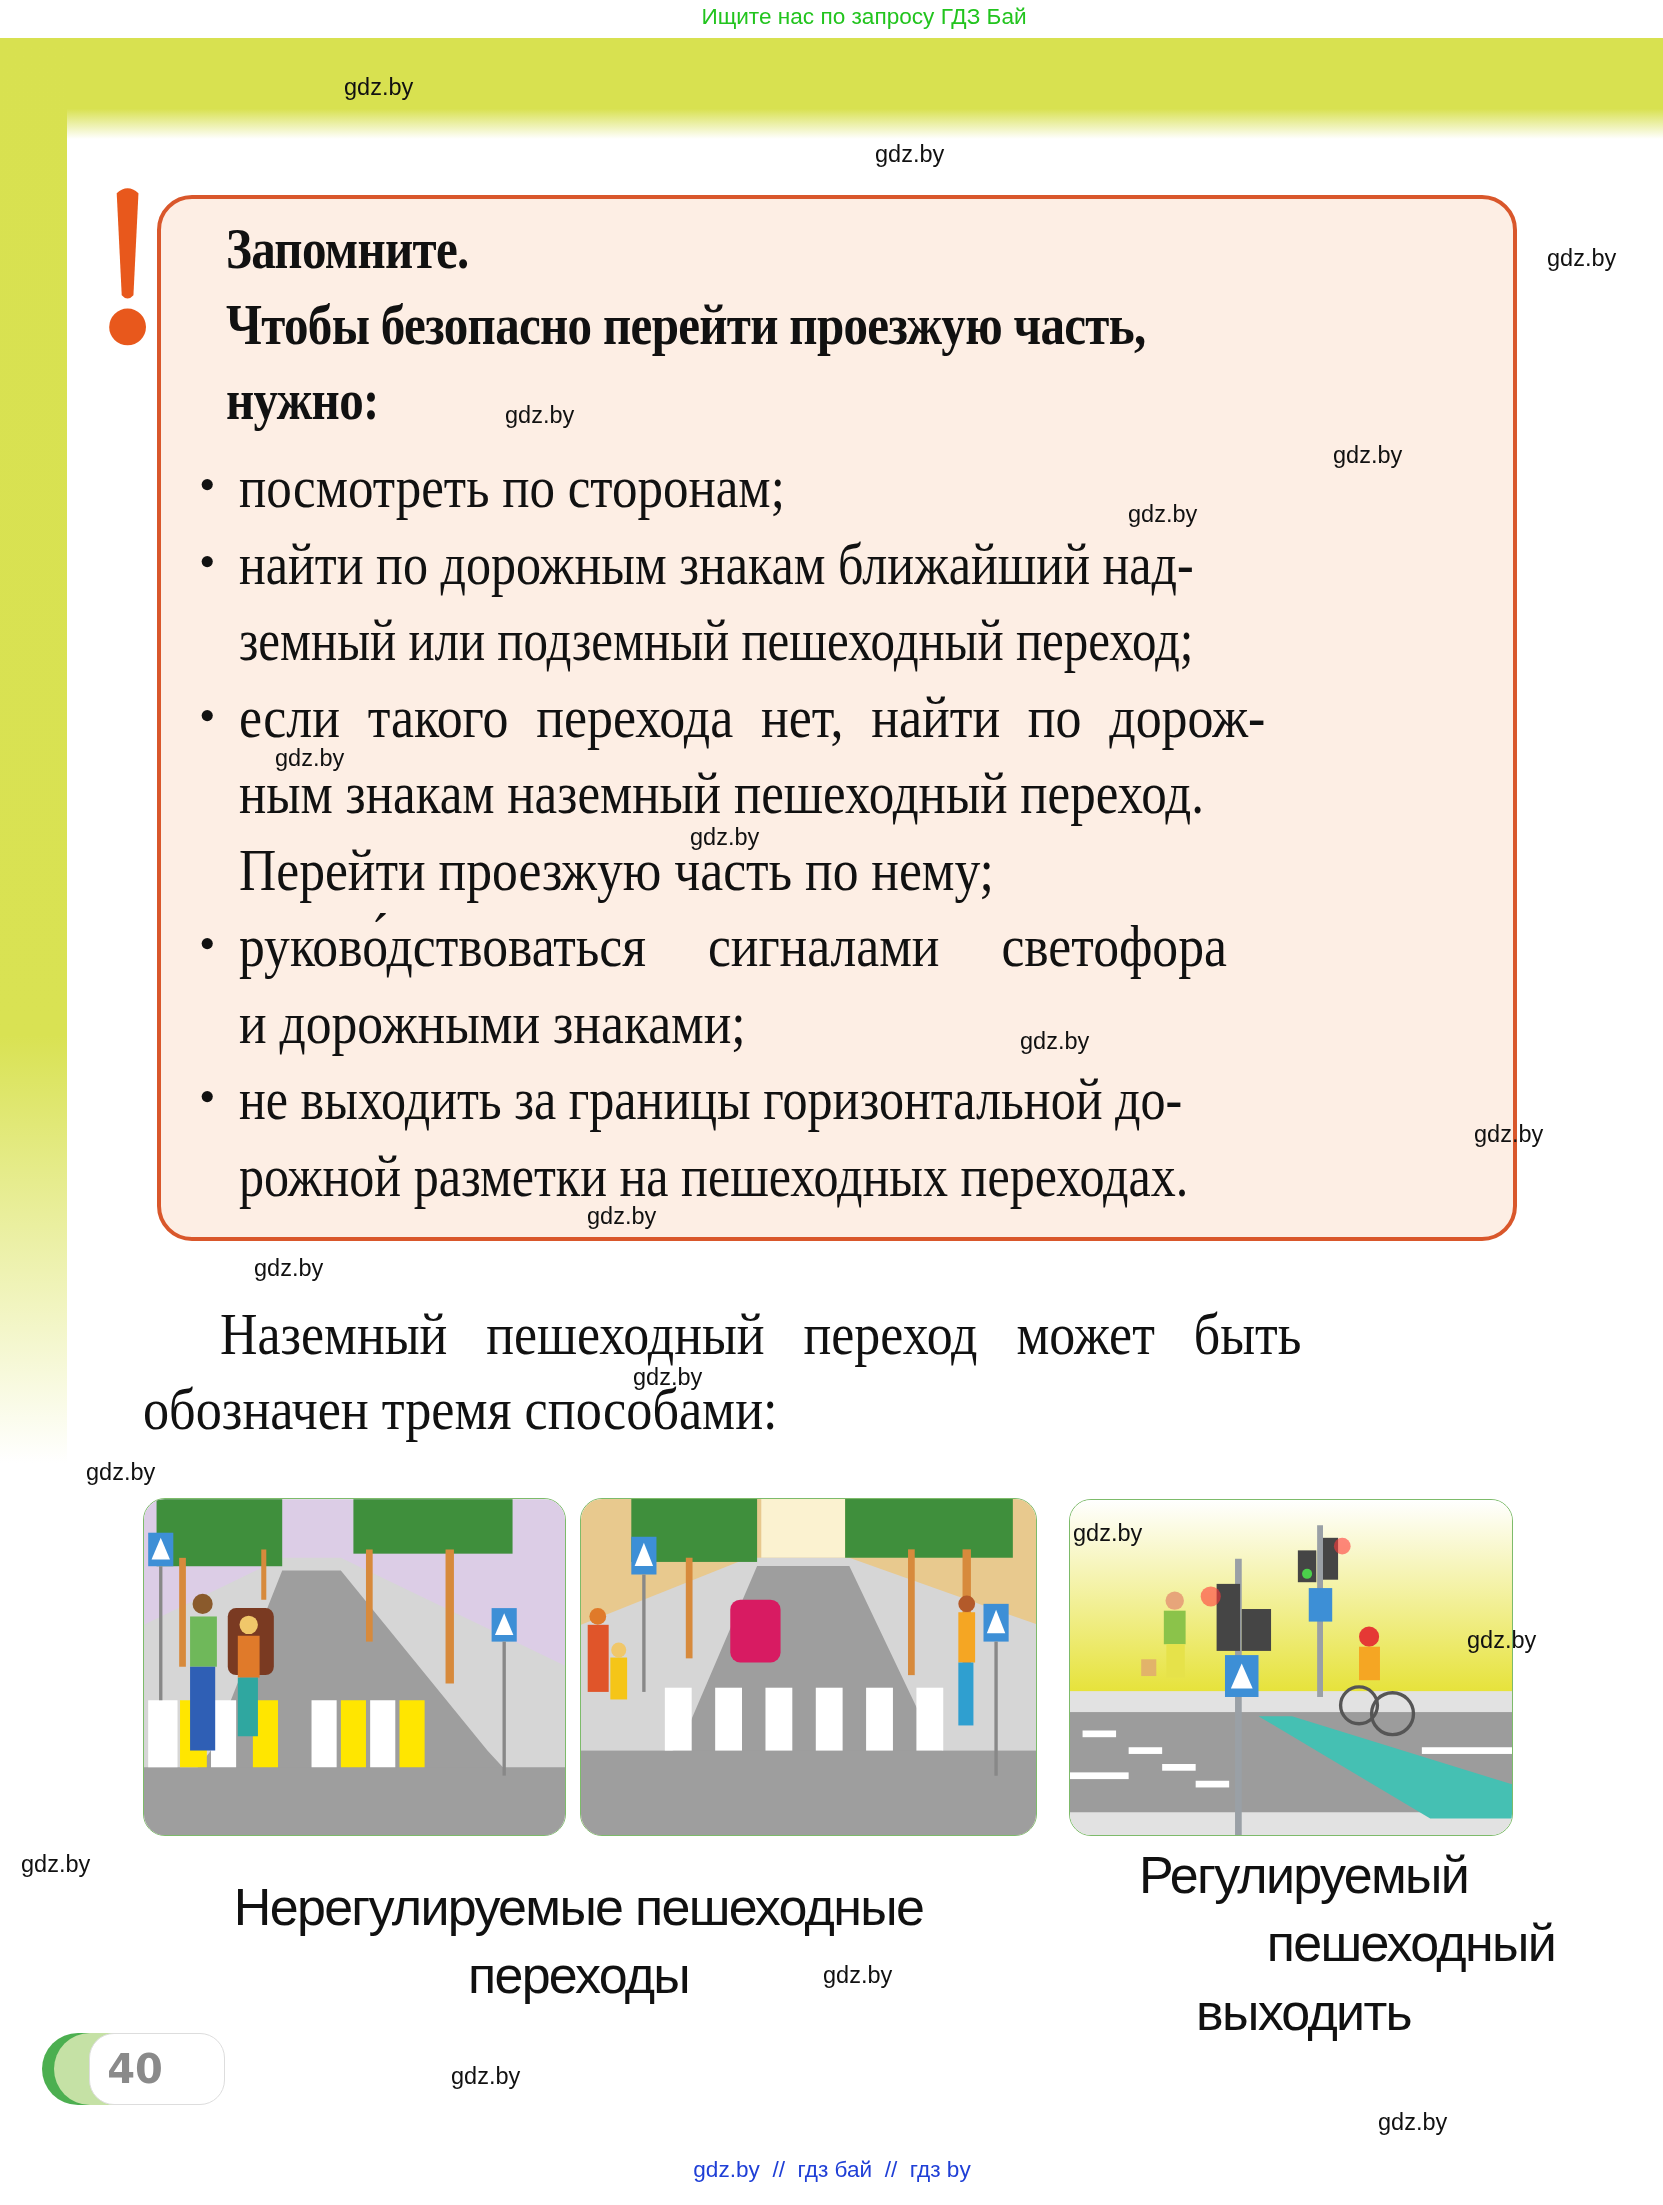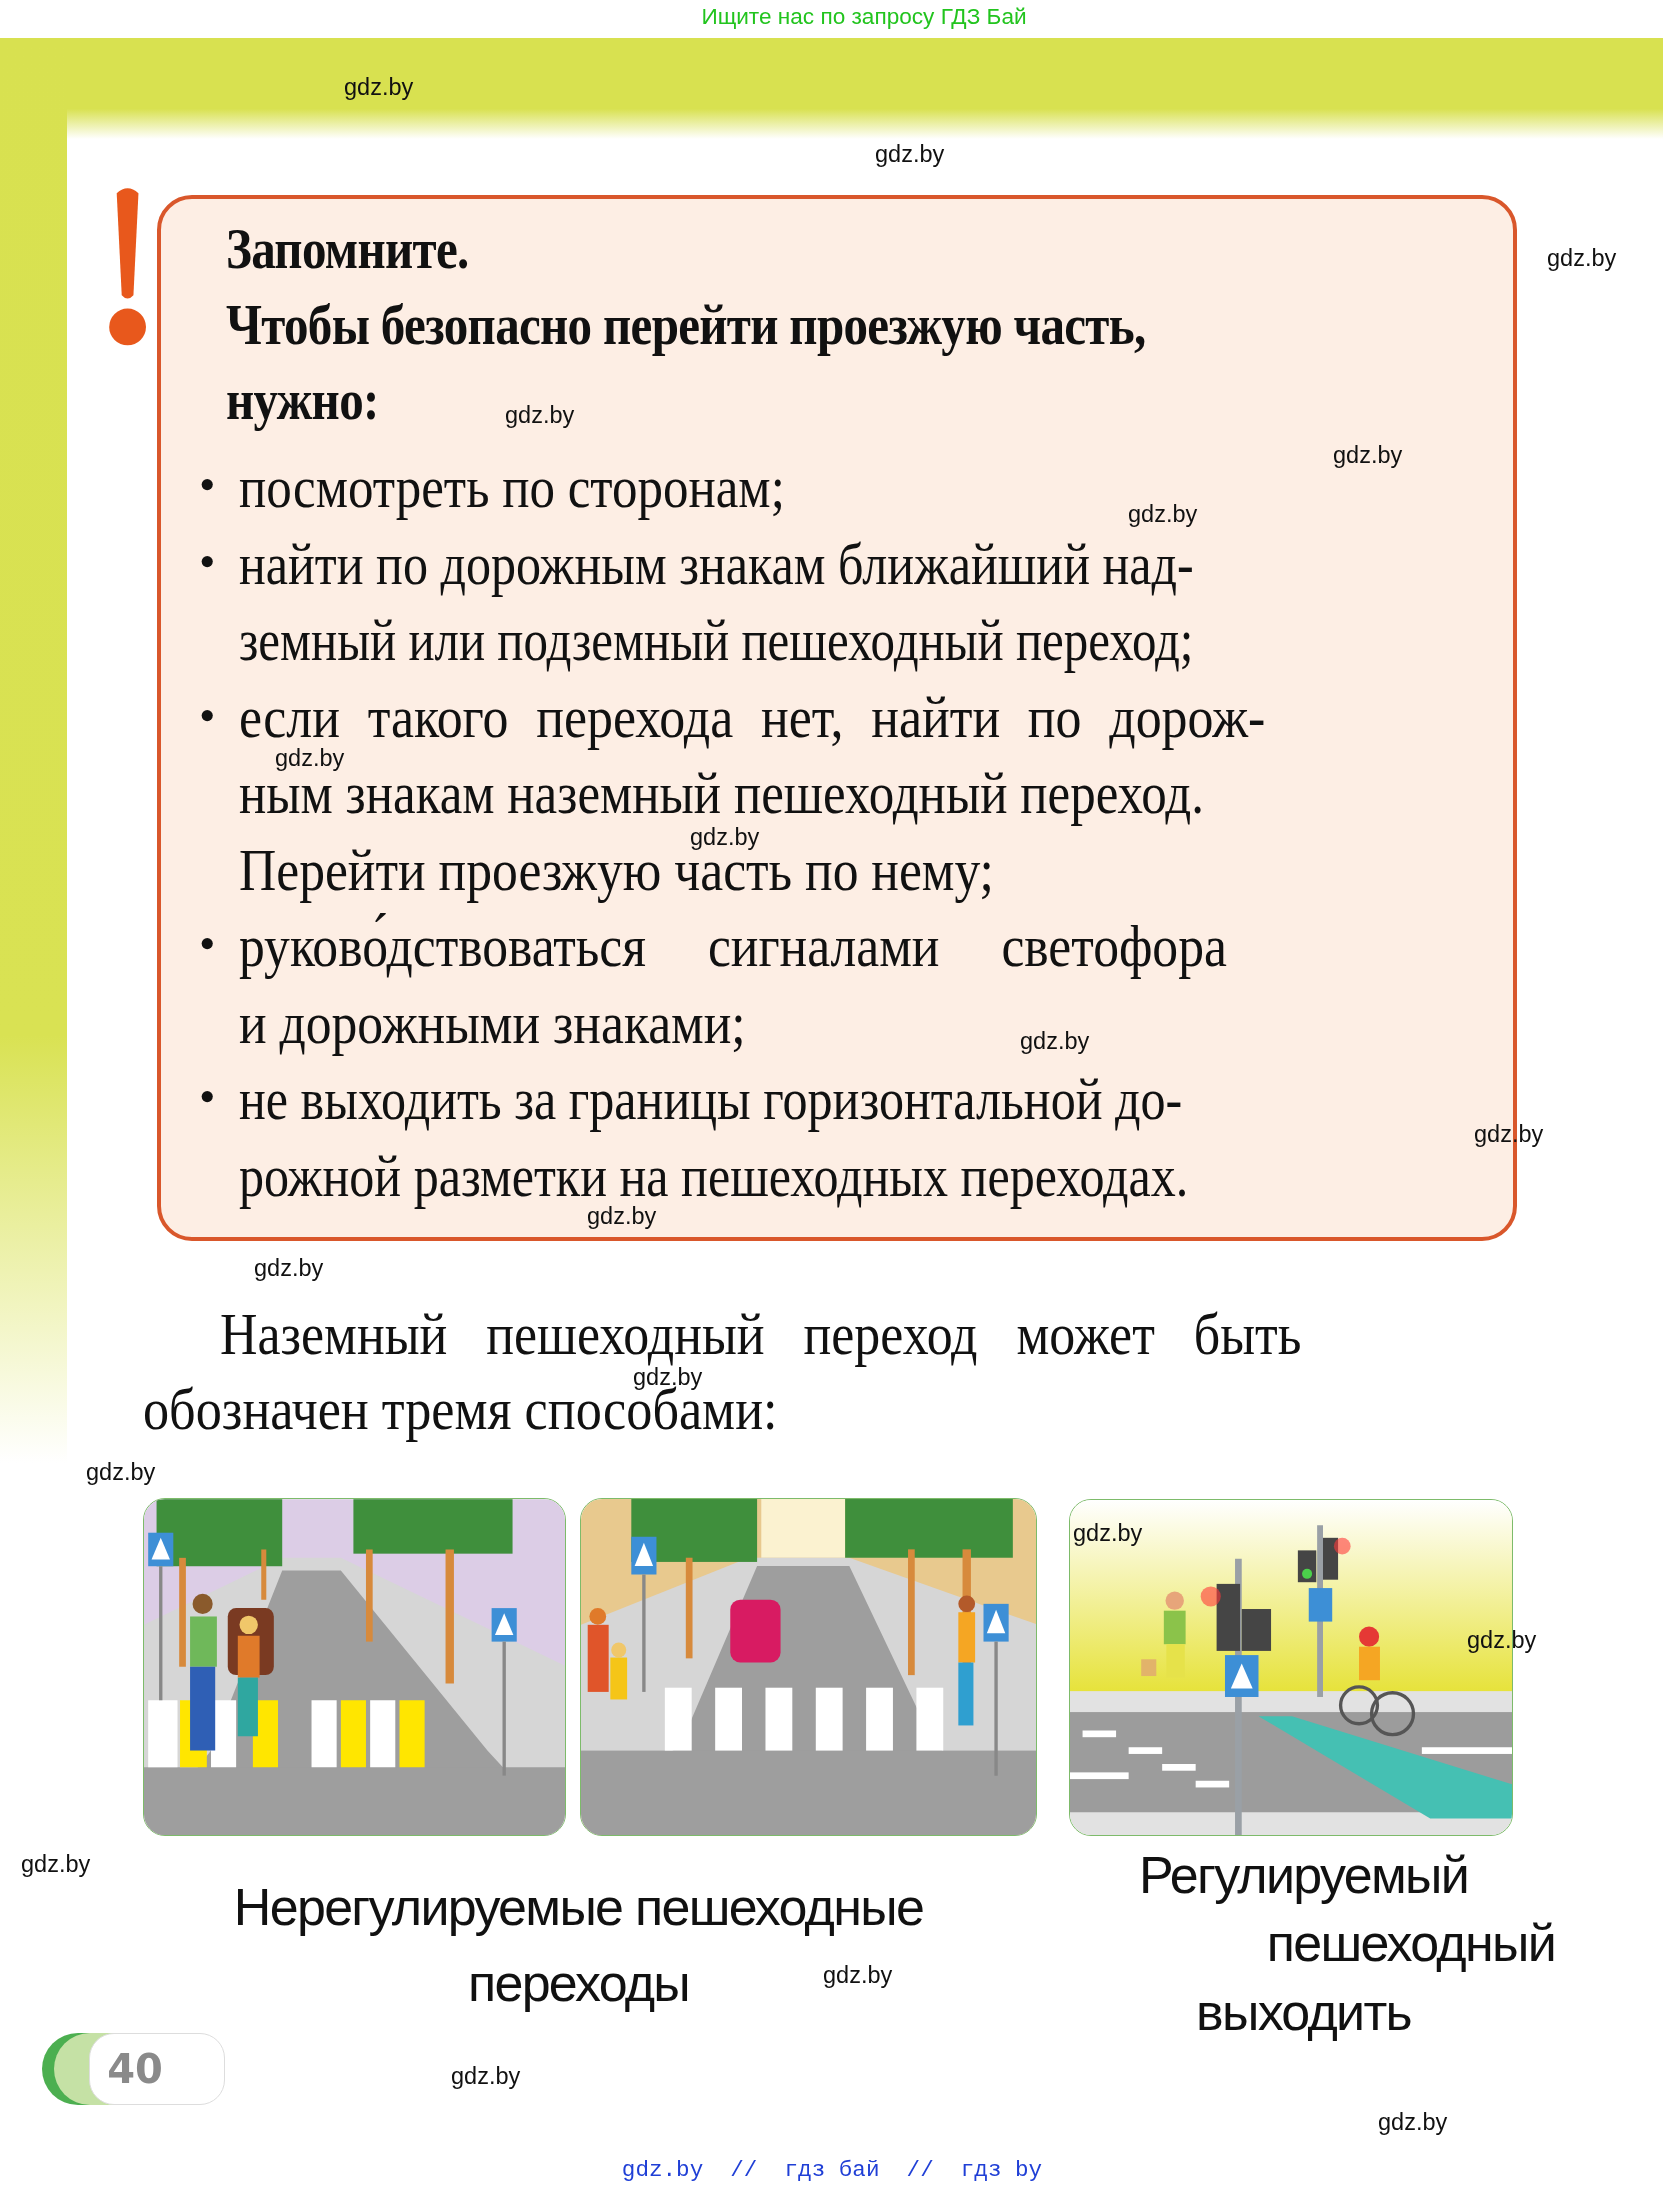--- a/index.html
+++ b/index.html
@@ -11,21 +11,21 @@
   .wm{font-family:"Liberation Sans",sans-serif;font-size:23.5px;color:#111;}
   .excl{left:105px;top:186px;width:46px;height:164px;}
   .rulebox{left:157px;top:195px;width:1360px;height:1046px;border:4.2px solid #d9572b;border-radius:35px;background:#fdeee4;box-sizing:border-box;}
   .heading{font-family:"Liberation Serif",serif;font-weight:bold;font-size:57px;color:#111;letter-spacing:-0.8px;transform:scaleX(0.86);transform-origin:left top;white-space:nowrap;}
   .bline{font-family:"Liberation Serif",serif;font-size:60px;color:#111;white-space:nowrap;transform-origin:left top;}
   .bullet{font-family:"Liberation Serif",serif;font-size:47px;color:#111;}
   .para{font-family:"Liberation Serif",serif;font-size:60px;color:#111;white-space:nowrap;transform-origin:left top;}
   .illus{border:1.7px solid #7dbb6a;border-radius:22px;overflow:hidden;box-sizing:border-box;}
   .caption{font-family:"Liberation Sans",sans-serif;font-size:52px;color:#111;text-align:center;letter-spacing:-1.7px;white-space:nowrap;}
   .pagebadge{left:42px;top:2033px;width:183px;height:72px;}
-  .footer{left:0;top:2157px;width:1664px;text-align:center;color:#1f3fd6;font-size:22.6px;font-family:Liberation Mono, monospace;}
+  .footer{left:0;top:2157px;width:1664px;text-align:center;color:#1f3fd6;font-size:22.6px;font-family:Liberation Sans, sans-serif;}
 </style>
 </head>
 <body>
 
 <div class="abs topbanner">Ищите нас по запросу ГДЗ Бай</div>
 
 <div class="abs band"></div>
 <div class="abs strip"></div>
 
 <div class="abs wm" style="left:344px;top:74px;">gdz.by</div>
@@ -228,21 +228,21 @@
         <circle cx="385" cy="255" r="25" fill="none" stroke="#555" stroke-width="4"></circle>
       </g>
   </svg>
 </div>
 
 <div class="abs wm" style="left:1073px;top:1520px;">gdz.by</div>
 <div class="abs wm" style="left:1467px;top:1627px;">gdz.by</div>
 <div class="abs wm" style="left:21px;top:1851px;">gdz.by</div>
 
 <div class="abs caption" style="left:159px;top:1877px;width:839px;">Нерегулируемые пешеходные</div>
-<div class="abs caption" style="left:159px;top:1945px;width:839px;margin-top:8px;">переходы</div>
+<div class="abs caption" style="left:159px;top:1945px;width:839px;">переходы</div>
 <div class="abs wm" style="left:823px;top:1962px;">gdz.by</div>
 
 <div class="abs caption" style="left:1052px;top:1845px;width:503px;">Регулируемый</div>
 <div class="abs caption" style="left:1052px;top:1913px;width:503px;text-align:right;">пешеходный</div>
 <div class="abs caption" style="left:1052px;top:1982px;width:503px;">выходить</div>
 
 <div class="abs pagebadge">
   <div style="position:absolute;left:0;top:0;width:75px;height:72px;border-radius:36px 0 0 36px;background:#4caf50;"></div>
   <div style="position:absolute;left:11.7px;top:0;width:75px;height:72px;border-radius:36px 0 0 36px;background:#c5e1a5;"></div>
   <div style="position:absolute;left:47px;top:0;width:136px;height:72px;border-radius:25px;background:#ffffff;border:0.8px solid #ddd;box-sizing:border-box;"></div>

